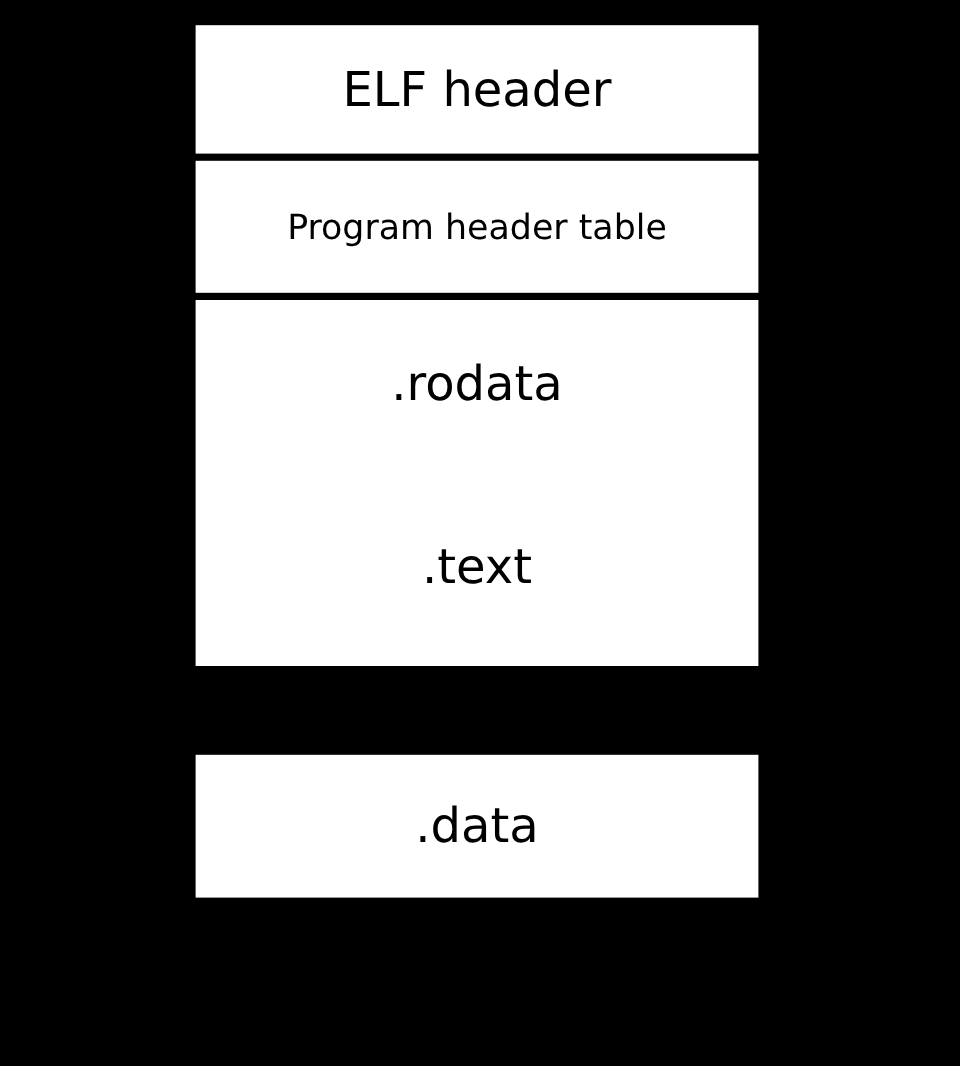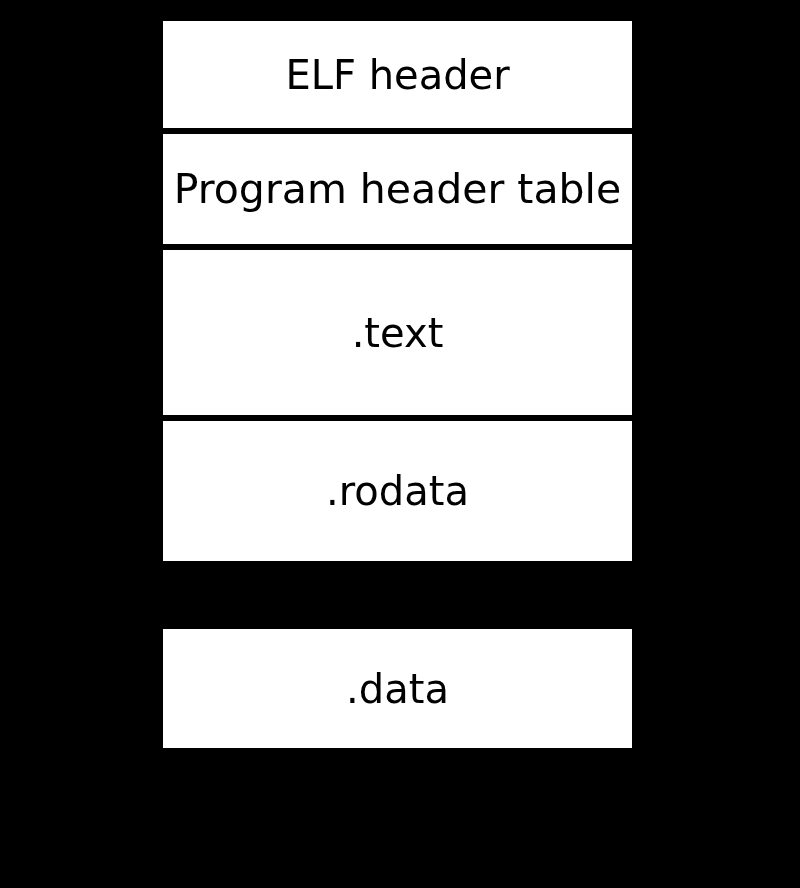--- a/index.html
+++ b/index.html
@@ -46,43 +46,43 @@
   .section-label {
     color: #000000;
     font-family: "DejaVu Sans", sans-serif;
     font-size: 40px;
     font-weight: 400;
     line-height: 1;
     letter-spacing: 0px;
     white-space: nowrap;
     text-align: center;
   }
-  .label-wide { font-size: 41px; }
+  .label-wide { font-size: 29px; }
 </style>
 </head>
 <body>
 
 <div id="diagram">
 
   <div class="group" id="group-upper">
 
     <div class="section-box sep" style="height:107px">
       <span class="section-label">ELF header</span>
     </div>
 
     <div class="section-box sep" style="height:110px">
       <span class="section-label label-wide">Program header table</span>
     </div>
 
+    <div class="section-box" style="height:140px">
+      <span class="section-label">.rodata</span>
+    </div>
+
     <div class="section-box sep" style="height:165px">
       <span class="section-label">.text</span>
-    </div>
-
-    <div class="section-box" style="height:140px">
-      <span class="section-label">.rodata</span>
     </div>
 
   </div>
 
   <div class="group" id="group-lower">
 
     <div class="section-box sep" style="height:119px">
       <span class="section-label">.data</span>
     </div>
 

